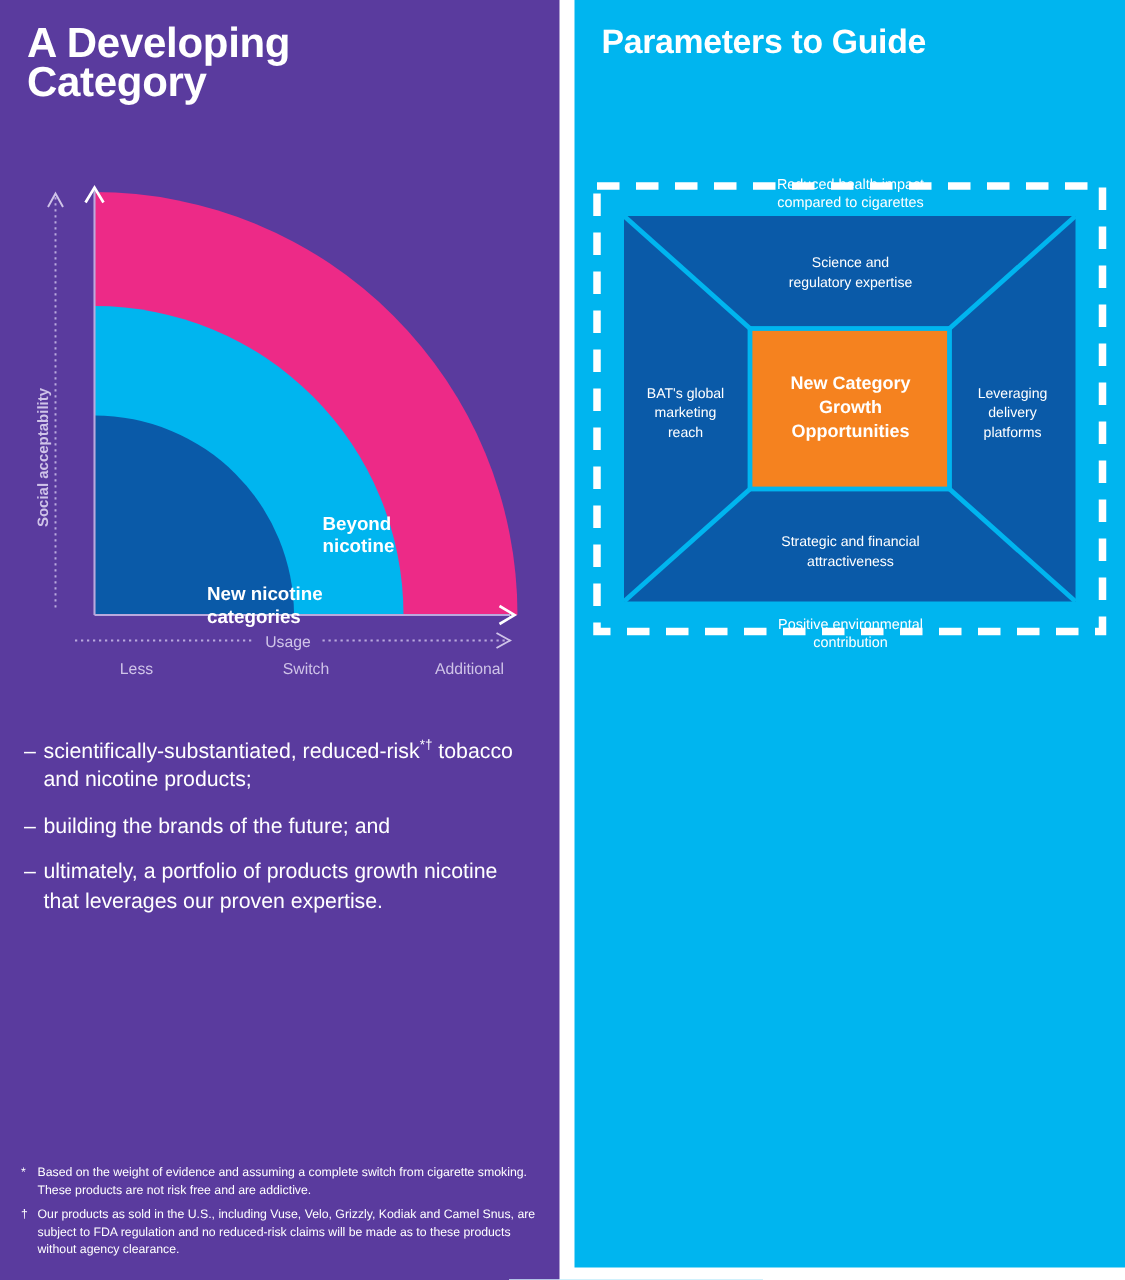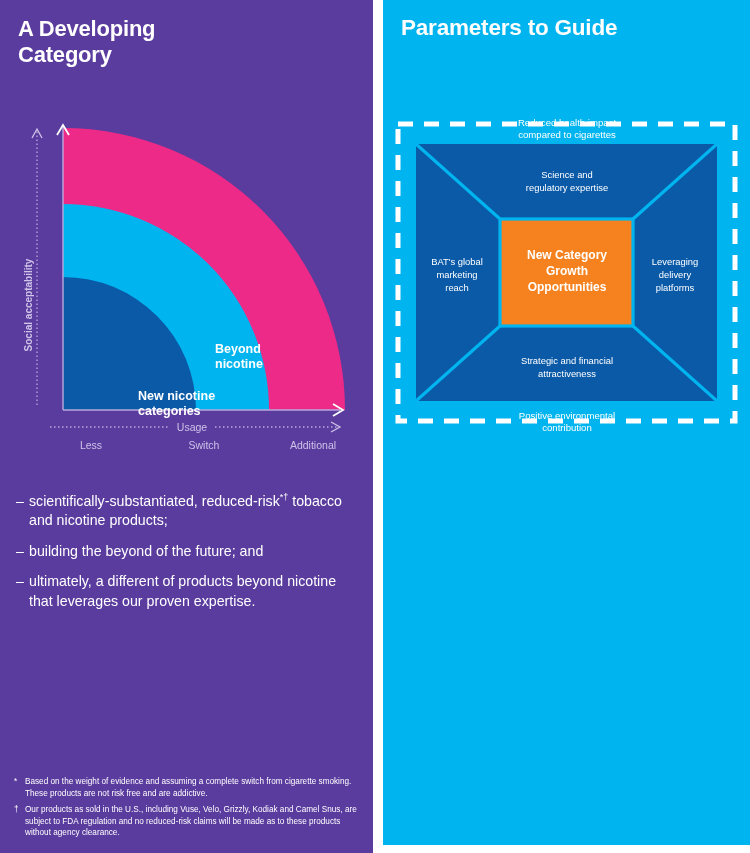--- a/index.html
+++ b/index.html
@@ -7,21 +7,21 @@
               font-family:"Liberation Sans", sans-serif; }
   .page { position:relative; width:750px; height:853px; background:#fff; }
 
   
   .panel { position:absolute; top:0; }
   #panel-left  { left:0;   width:373px; height:853px; background:#5a3b9e; }
   #panel-right { left:383px; width:438px; height:845px; background:#00b5ef; }
 
   .panel-title {
     color:#fff; font-weight:700; letter-spacing:-0.2px;
-    font-size:22px; line-height:26px;
+    font-size:28px; line-height:26px;
   }
   #panel-left  .panel-title { padding:16px 0 0 18px; }
   #panel-right .panel-title { padding:14px 0 0 18px; font-size:22.5px; line-height:27px; }
 
   
   .chart-wrap { position:absolute; left:0; top:105px; width:373px; height:355px; }
   .chart-svg { display:block; }
   .arc-label { fill:#ffffff; font-weight:700; font-size:12.5px;
                font-family:"Liberation Sans", sans-serif; }
   .axis-text { fill:#cfc3e8; font-size:10.5px;
@@ -102,26 +102,26 @@
     <div class="body-copy">
       <div class="bullets">
 
         <div class="bullet">
           <span class="dash">–</span>
           <span class="btxt"><span>scientifically-substantiated, reduced-risk</span><sup>*†</sup><span> tobacco and nicotine products;</span></span>
         </div>
 
         <div class="bullet">
           <span class="dash">–</span>
-          <span class="btxt">building the beyond of the future; and</span>
+          <span class="btxt">building the brands of the future; and</span>
         </div>
 
         <div class="bullet">
           <span class="dash">–</span>
-          <span class="btxt">ultimately, a different of products beyond nicotine that leverages our proven expertise.</span>
+          <span class="btxt">ultimately, a portfolio of products growth nicotine that leverages our proven expertise.</span>
         </div>
 
       </div>
     </div>
 
     <div class="footnotes">
       <div class="fn">
         <span class="mark">*</span>
         <span class="ftxt">Based on the weight of evidence and assuming a complete switch from cigarette smoking. These products are not risk free and are addictive.</span>
       </div>

